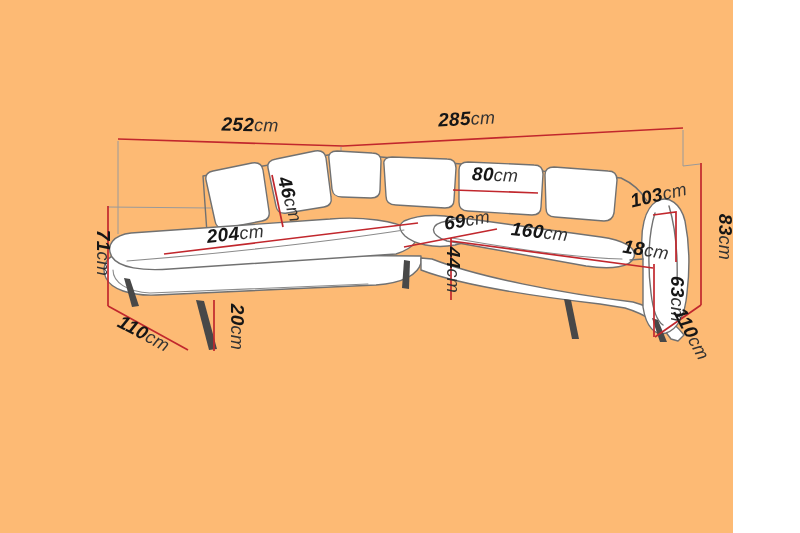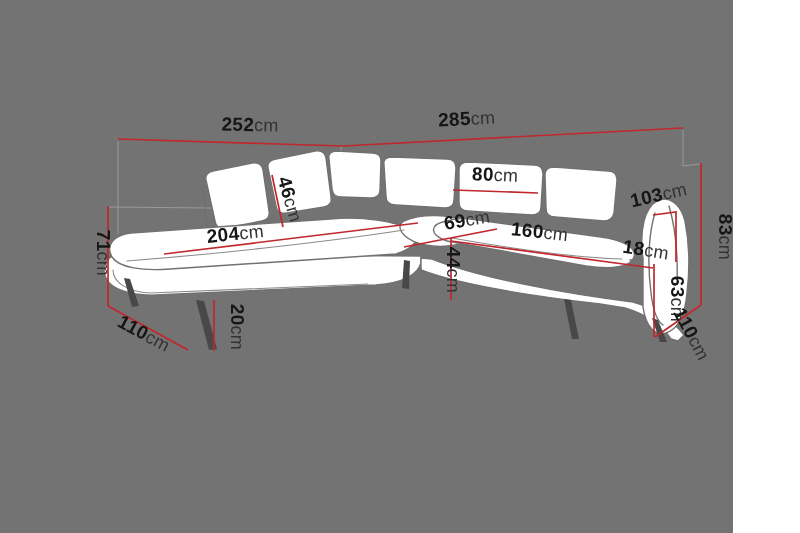--- a/index.html
+++ b/index.html
@@ -1,16 +1,16 @@
 <!DOCTYPE html>
 <html><head>
 <meta charset="utf-8">
 <style>
   html,body{margin:0;padding:0;background:#ffffff;}
-  .canvas{width:733px;height:533px;background:#737373;position:relative;overflow:hidden;}
+  .canvas{width:733px;height:533px;background:#fdba74;position:relative;overflow:hidden;font-style:italic;}
   svg{display:block;}
   text{font-family:"Liberation Sans",sans-serif;}
   .num{font-size:19px;font-weight:700;fill:#161616;letter-spacing:.3px;}
   .unit{font-size:18px;font-weight:400;fill:#333333;}
   .art{stroke:#717171;stroke-width:1.4;fill:none;stroke-linejoin:round;stroke-linecap:round;}
   .artf{stroke:#717171;stroke-width:1.4;fill:#ffffff;stroke-linejoin:round;stroke-linecap:round;}
   .crease{stroke:#8b8b8b;stroke-width:1.1;fill:none;stroke-linecap:round;}
   .ext{stroke:#9a9a9a;stroke-width:1;fill:none;}
   .dim{stroke:#c1272d;stroke-width:1.7;fill:none;stroke-linejoin:miter;stroke-linecap:butt;}
   .leg{fill:#484848;stroke:none;}

